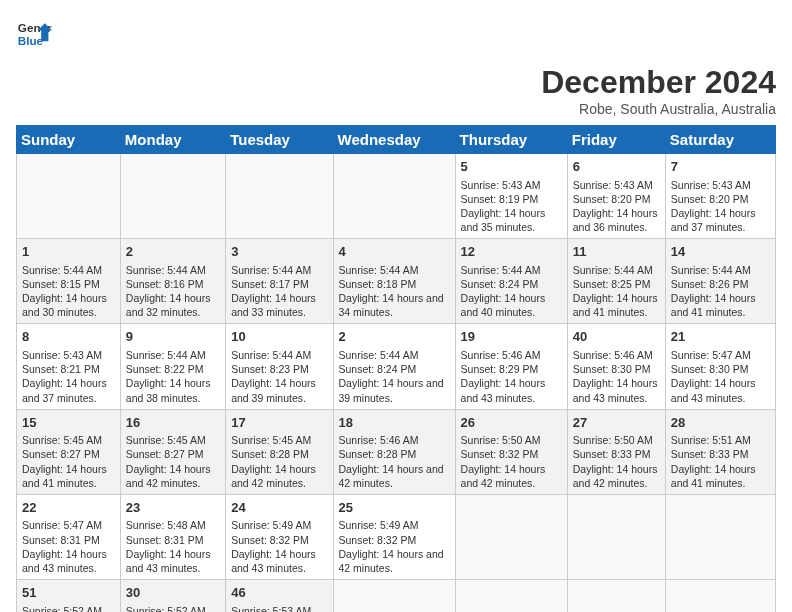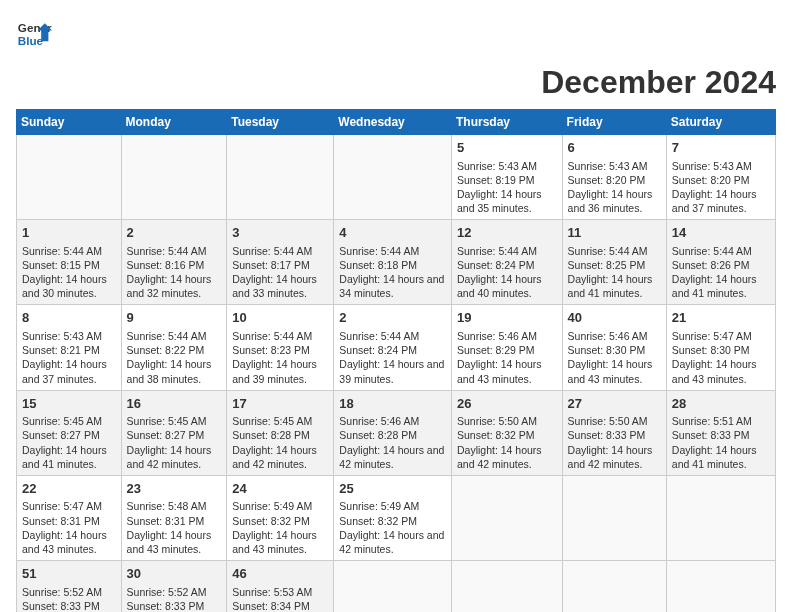--- a/index.html
+++ b/index.html
@@ -39,21 +39,21 @@
     table {
       width: 100%;
       border-collapse: collapse;
       font-size: 10.5px;
     }
     thead th {
       background-color: #1a6bb5;
       color: #fff;
       padding: 5px 4px;
       text-align: left;
-      font-size: 12px;
+      font-size: 15px;
       font-weight: bold;
       border: 1px solid #1a6bb5;
     }
     tbody td {
       border: 1px solid #ccc;
       vertical-align: top;
       padding: 4px 5px;
       height: 78px;
       background: #fff;
       color: #333;
@@ -76,20 +76,21 @@
 <div class="header">
   <div class="logo">
     <svg class="logo-icon" viewBox="0 0 40 40">
       <text x="2" y="18" font-size="13" font-weight="bold" fill="#333" font-family="Arial">General</text>
       <text x="2" y="32" font-size="13" font-weight="bold" fill="#1a6bb5" font-family="Arial">Blue</text>
       <polygon points="32,8 40,16 36,16 36,28 28,28 28,16 24,16" fill="#1a6bb5"></polygon>
     </svg>
   </div>
   <div class="title-block">
     <div class="month-title">December 2024</div>
+    <div class="subtitle">Robe, South Australia, Australia</div>
   </div>
 </div>
 
 <table>
   <thead>
     <tr>
       <th>Sunday</th>
       <th>Monday</th>
       <th>Tuesday</th>
       <th>Wednesday</th>

